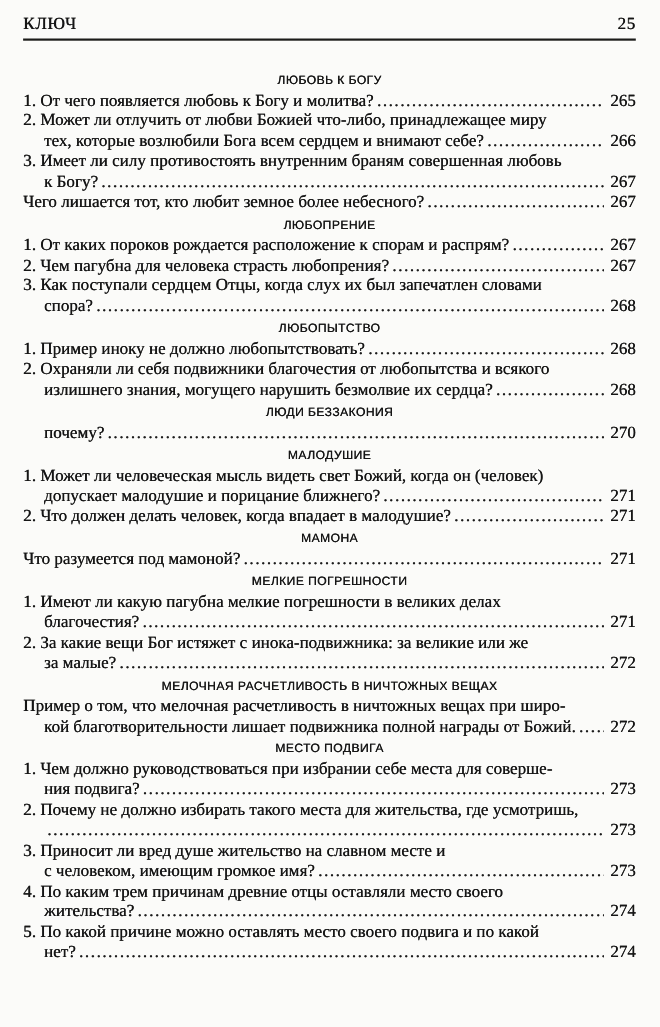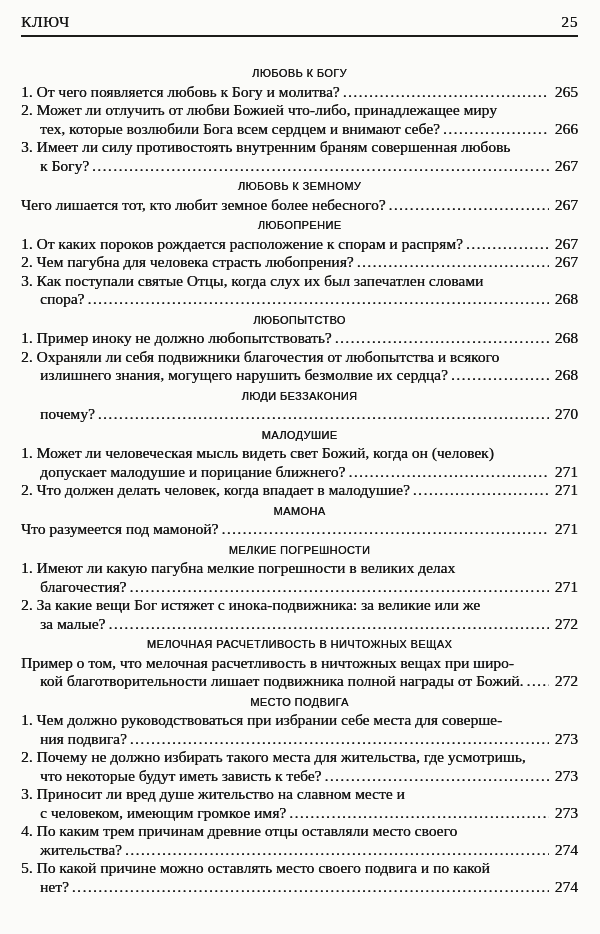--- a/index.html
+++ b/index.html
@@ -102,21 +102,20 @@
         </div>
       </div>
       <div class="entry">
         <div class="line"><span class="num">3. </span><span class="txt">Имеет ли силу противостоять внутренним браням совершенная любовь</span></div>
         <div class="line cont last">
           <span class="txt">к Богу?</span>
           <span class="dots"></span>
           <span class="pageno">267</span>
         </div>
       </div>
-      <div class="section-heading">ЛЮБОВЬ К ЗЕМНОМУ</div>
       <div class="entry">
         <div class="line last">
           <span class="txt">Чего лишается тот, кто любит земное более небесного?</span>
           <span class="dots"></span>
           <span class="pageno">267</span>
         </div>
       </div>
       <div class="section-heading">ЛЮБОПРЕНИЕ</div>
       <div class="entry">
         <div class="line last">
@@ -128,21 +127,21 @@
       </div>
       <div class="entry">
         <div class="line last">
           <span class="num">2. </span>
           <span class="txt">Чем пагубна для человека страсть любопрения?</span>
           <span class="dots"></span>
           <span class="pageno">267</span>
         </div>
       </div>
       <div class="entry">
-        <div class="line"><span class="num">3. </span><span class="txt">Как поступали святые Отцы, когда слух их был запечатлен словами</span></div>
+        <div class="line"><span class="num">3. </span><span class="txt">Как поступали сердцем Отцы, когда слух их был запечатлен словами</span></div>
         <div class="line cont last">
           <span class="txt">спора?</span>
           <span class="dots"></span>
           <span class="pageno">268</span>
         </div>
       </div>
       <div class="section-heading">ЛЮБОПЫТСТВО</div>
       <div class="entry">
         <div class="line last">
           <span class="num">1. </span>
@@ -223,21 +222,20 @@
         <div class="line"><span class="num">1. </span><span class="txt">Чем должно руководствоваться при избрании себе места для соверше-</span></div>
         <div class="line cont last">
           <span class="txt">ния подвига?</span>
           <span class="dots"></span>
           <span class="pageno">273</span>
         </div>
       </div>
       <div class="entry">
         <div class="line"><span class="num">2. </span><span class="txt">Почему не должно избирать такого места для жительства, где усмотришь,</span></div>
         <div class="line cont last">
-          <span class="txt">что некоторые будут иметь зависть к тебе?</span>
           <span class="dots"></span>
           <span class="pageno">273</span>
         </div>
       </div>
       <div class="entry">
         <div class="line"><span class="num">3. </span><span class="txt">Приносит ли вред душе жительство на славном месте и</span></div>
         <div class="line cont last">
           <span class="txt">с человеком, имеющим громкое имя?</span>
           <span class="dots"></span>
           <span class="pageno">273</span>

